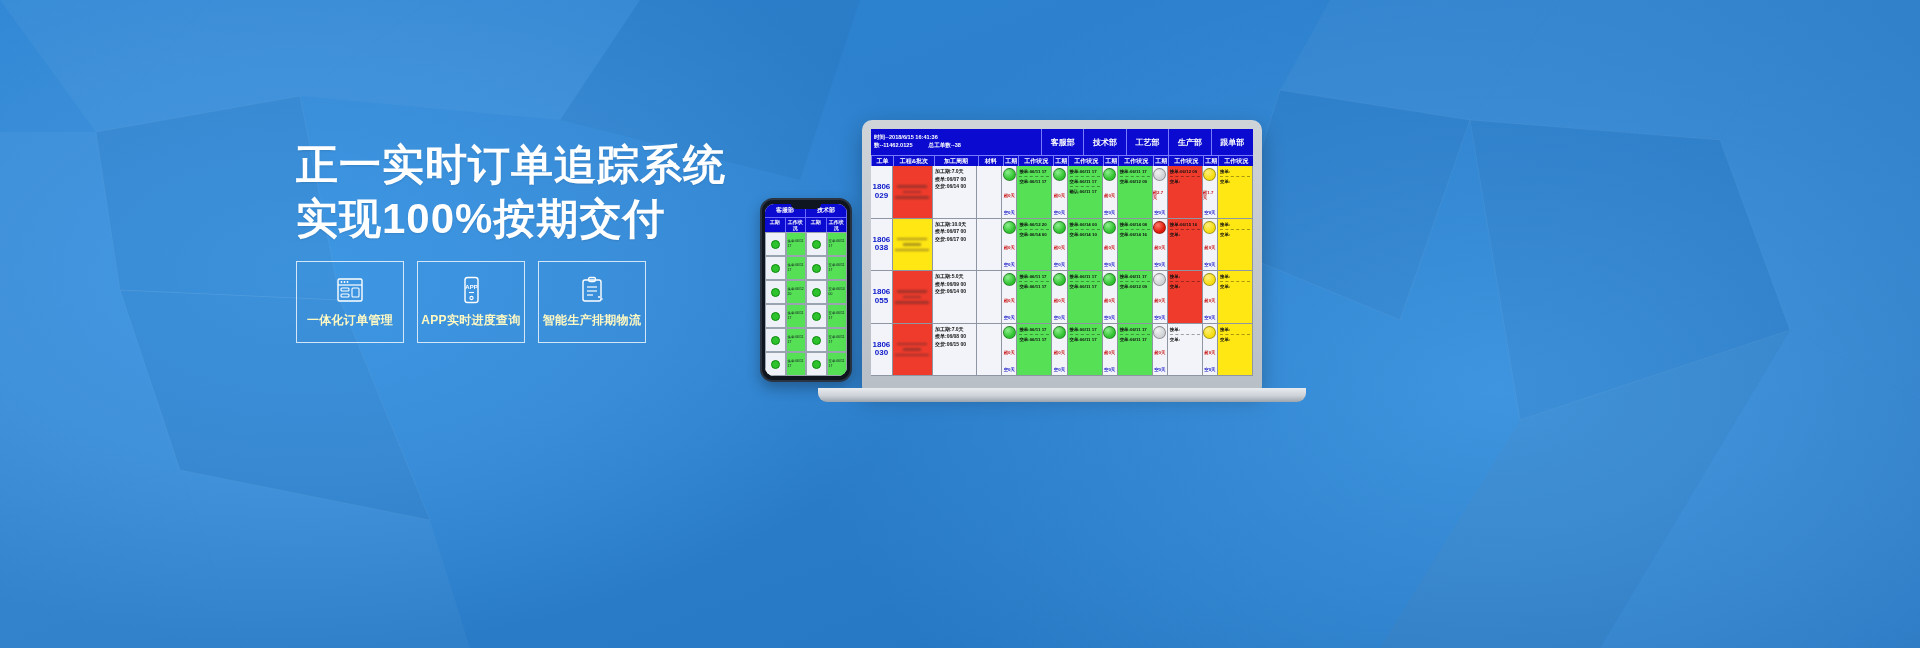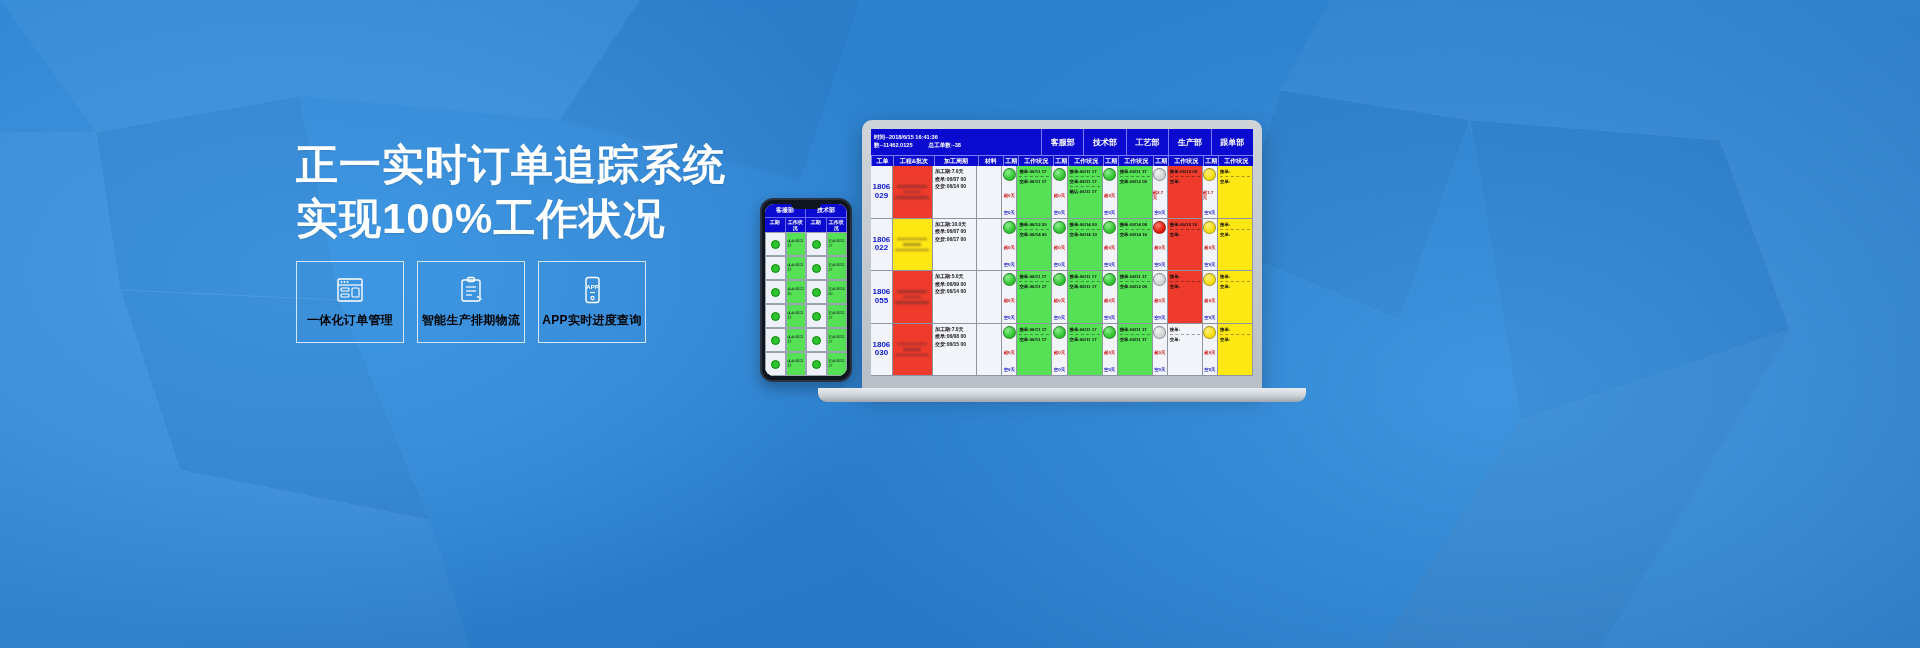--- a/index.html
+++ b/index.html
@@ -46,21 +46,21 @@
   .feature-card {
     width: 108px; height: 82px;
     border: 1px solid rgba(255,255,255,.78);
     display: flex; flex-direction: column;
     align-items: center; justify-content: center;
     gap: 7px;
   }
   .feature-icon { width: 34px; height: 30px; display: block; }
   .feature-icon svg { display: block; }
   .feature-label {
-    color: #000000; font-size: 12px; font-weight: bold;
+    color: #fef9c3; font-size: 12px; font-weight: bold;
     letter-spacing: .3px; white-space: nowrap;
   }
 
   
   #devices { position: absolute; left: 0; top: 0; width: 1696px; height: 648px; }
 
   
   #phone {
     position: absolute; left: 760px; top: 198px;
     width: 92px; height: 184px;
@@ -243,21 +243,21 @@
       <polygon points="96,132 300,96 340,300 120,290"></polygon>
       <polygon points="120,290 340,300 430,520 180,470"></polygon>
       <polygon points="1470,120 1720,140 1790,330 1520,420"></polygon>
       <polygon points="1280,90 1470,120 1400,320 1230,250"></polygon>
     </g>
   </svg>
 </div>
 
 <div id="copy">
   <div id="headline-1">正一实时订单追踪系统</div>
-  <div id="headline-2">实现100%工作状况</div>
+  <div id="headline-2">实现100%按期交付</div>
 </div>
 
 <div id="features">
 
   <div class="feature-card">
     <span class="feature-icon">
       <svg width="34" height="30" viewBox="0 0 34 30">
         <rect x="5" y="4" width="24" height="22" rx="1.5" fill="none" stroke="#fff" stroke-width="1.4"></rect>
         <line x1="5" y1="10" x2="29" y2="10" stroke="#fff" stroke-width="1.2"></line>
         <circle cx="8.5" cy="7" r="0.9" fill="#fff"></circle>
@@ -267,42 +267,42 @@
         <rect x="8" y="19" width="8" height="3" rx="1" fill="none" stroke="#fff" stroke-width="1.1"></rect>
         <rect x="19" y="13" width="7" height="9" rx="1" fill="none" stroke="#fff" stroke-width="1.1"></rect>
       </svg>
     </span>
     <span class="feature-label">一体化订单管理</span>
   </div>
 
   <div class="feature-card">
     <span class="feature-icon">
       <svg width="34" height="30" viewBox="0 0 34 30">
+        <rect x="11" y="2.5" width="13" height="25" rx="2.6" fill="none" stroke="#fff" stroke-width="1.4"></rect>
+        <text x="17.5" y="14" font-size="6" font-family="Liberation Sans, sans-serif" fill="#fff" text-anchor="middle" font-weight="bold">APP</text>
+        <line x1="15" y1="17.5" x2="20" y2="17.5" stroke="#fff" stroke-width="1.1"></line>
+        <circle cx="17.5" cy="23" r="1.6" fill="none" stroke="#fff" stroke-width="1.1"></circle>
+      </svg>
+    </span>
+    <span class="feature-label">APP实时进度查询</span>
+  </div>
+
+  <div class="feature-card">
+    <span class="feature-icon">
+      <svg width="34" height="30" viewBox="0 0 34 30">
         <rect x="8" y="5" width="18" height="21" rx="2" fill="none" stroke="#fff" stroke-width="1.4"></rect>
         <rect x="13.5" y="2.5" width="7" height="4" rx="1.4" fill="none" stroke="#fff" stroke-width="1.3"></rect>
         <line x1="12" y1="12" x2="22" y2="12" stroke="#fff" stroke-width="1.2"></line>
         <line x1="12" y1="16" x2="22" y2="16" stroke="#fff" stroke-width="1.2"></line>
         <line x1="12" y1="20" x2="18" y2="20" stroke="#fff" stroke-width="1.2"></line>
         <circle cx="24" cy="22" r="1" fill="#fff"></circle>
           <circle cx="27" cy="24" r="0.8" fill="#fff"></circle>
       </svg>
     </span>
     <span class="feature-label">智能生产排期物流</span>
-  </div>
-
-  <div class="feature-card">
-    <span class="feature-icon">
-      <svg width="34" height="30" viewBox="0 0 34 30">
-        <rect x="11" y="2.5" width="13" height="25" rx="2.6" fill="none" stroke="#fff" stroke-width="1.4"></rect>
-        <text x="17.5" y="14" font-size="6" font-family="Liberation Sans, sans-serif" fill="#fff" text-anchor="middle" font-weight="bold">APP</text>
-        <line x1="15" y1="17.5" x2="20" y2="17.5" stroke="#fff" stroke-width="1.1"></line>
-        <circle cx="17.5" cy="23" r="1.6" fill="none" stroke="#fff" stroke-width="1.1"></circle>
-      </svg>
-    </span>
-    <span class="feature-label">APP实时进度查询</span>
   </div>
 
 </div>
 
 <div id="devices">
 
   <div id="phone">
     <div id="phone-notch"></div>
     <div id="phone-screen">
       <div class="ph-dept-row">
@@ -510,21 +510,21 @@
                 </div>
                 <div class="cell cell-stat yellow">
                   <div class="stat-line">接单:</div>
                   <div class="stat-sep"></div>
                   <div class="stat-line">交单:</div>
                 </div>
               </div>
               <div class="erp-row">
                 <div class="cell cell-wo">
                   <span>1806</span>
-                  <span>022</span>
+                  <span>038</span>
                 </div>
                 <div class="cell cell-proj yellow">
                   <div class="proj-blur">
                     <span style="width: 30px;"></span>
                     <span style="width: 18px;"></span>
                     <span style="width: 34px;"></span>
                   </div>
                 </div>
                 <div class="cell cell-cycle">
                   <div>加工期:10.0天</div>

